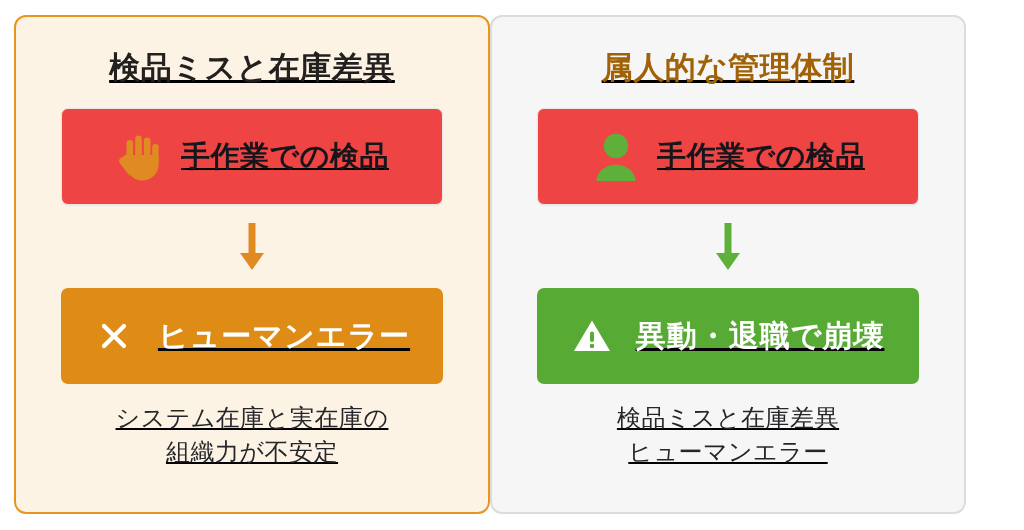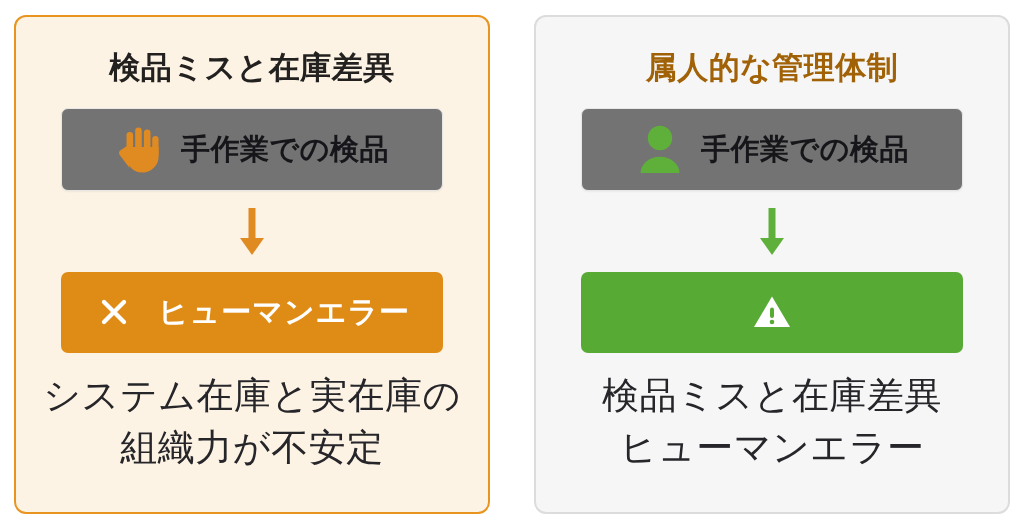--- a/index.html
+++ b/index.html
@@ -14,22 +14,22 @@
     overflow: hidden;
   }
 
   .board {
     position: relative;
     width: 1024px;
     height: 485px;
     box-sizing: border-box;
     display: flex;
     align-items: flex-start;
-    justify-content: space-between;
     padding: 15px 14px 16px 14px;
+    text-decoration: underline;
   }
 
   .panel {
     box-sizing: border-box;
     width: 476px;
     height: 499px;
     border-radius: 12px;
     border: 2px solid transparent;
     display: flex;
     flex-direction: column;
@@ -60,21 +60,21 @@
 
   .panel--gray .panel-title {
     color: #a16207;
   }
 
   .card {
     box-sizing: border-box;
     width: 382px;
     height: 97px;
     margin-top: 22px;
-    background: #737373;
+    background: #ef4444;
     border: 1px solid #e7e7e7;
     border-radius: 7px;
     box-shadow: 0 1px 2px rgba(0,0,0,0.05);
     display: flex;
     align-items: center;
     justify-content: center;
     gap: 16px;
   }
 
   .card-icon {
@@ -136,21 +136,21 @@
     font-size: 30px;
     font-weight: bold;
     color: #ffffff;
     letter-spacing: 1px;
     line-height: 1;
     white-space: nowrap;
   }
 
   .caption {
     margin-top: 17px;
-    font-size: 37px;
+    font-size: 24px;
     font-weight: normal;
     color: #26262a;
     line-height: 1.42;
     text-align: center;
     letter-spacing: 0.5px;
   }
   .caption-line { display: block; }
 </style>
 </head>
 <body>
@@ -224,20 +224,21 @@
     </div>
 
     <div class="badge badge--green">
       <span class="badge-icon">
         <svg width="38" height="34" viewBox="0 0 38 34" aria-hidden="true">
           <path d="M19 1.5 L37 32 H1 Z" fill="#ffffff"></path>
           <rect x="17" y="12.5" width="4" height="10.5" rx="2" fill="#57ab35"></rect>
           <circle cx="19" cy="27" r="2.3" fill="#57ab35"></circle>
         </svg>
       </span>
+      <span class="badge-label">異動・退職で崩壊</span>
     </div>
 
     <p class="caption">
       <span class="caption-line">検品ミスと在庫差異</span>
       <span class="caption-line">ヒューマンエラー</span>
     </p>
   </section>
 
 </div>
 

